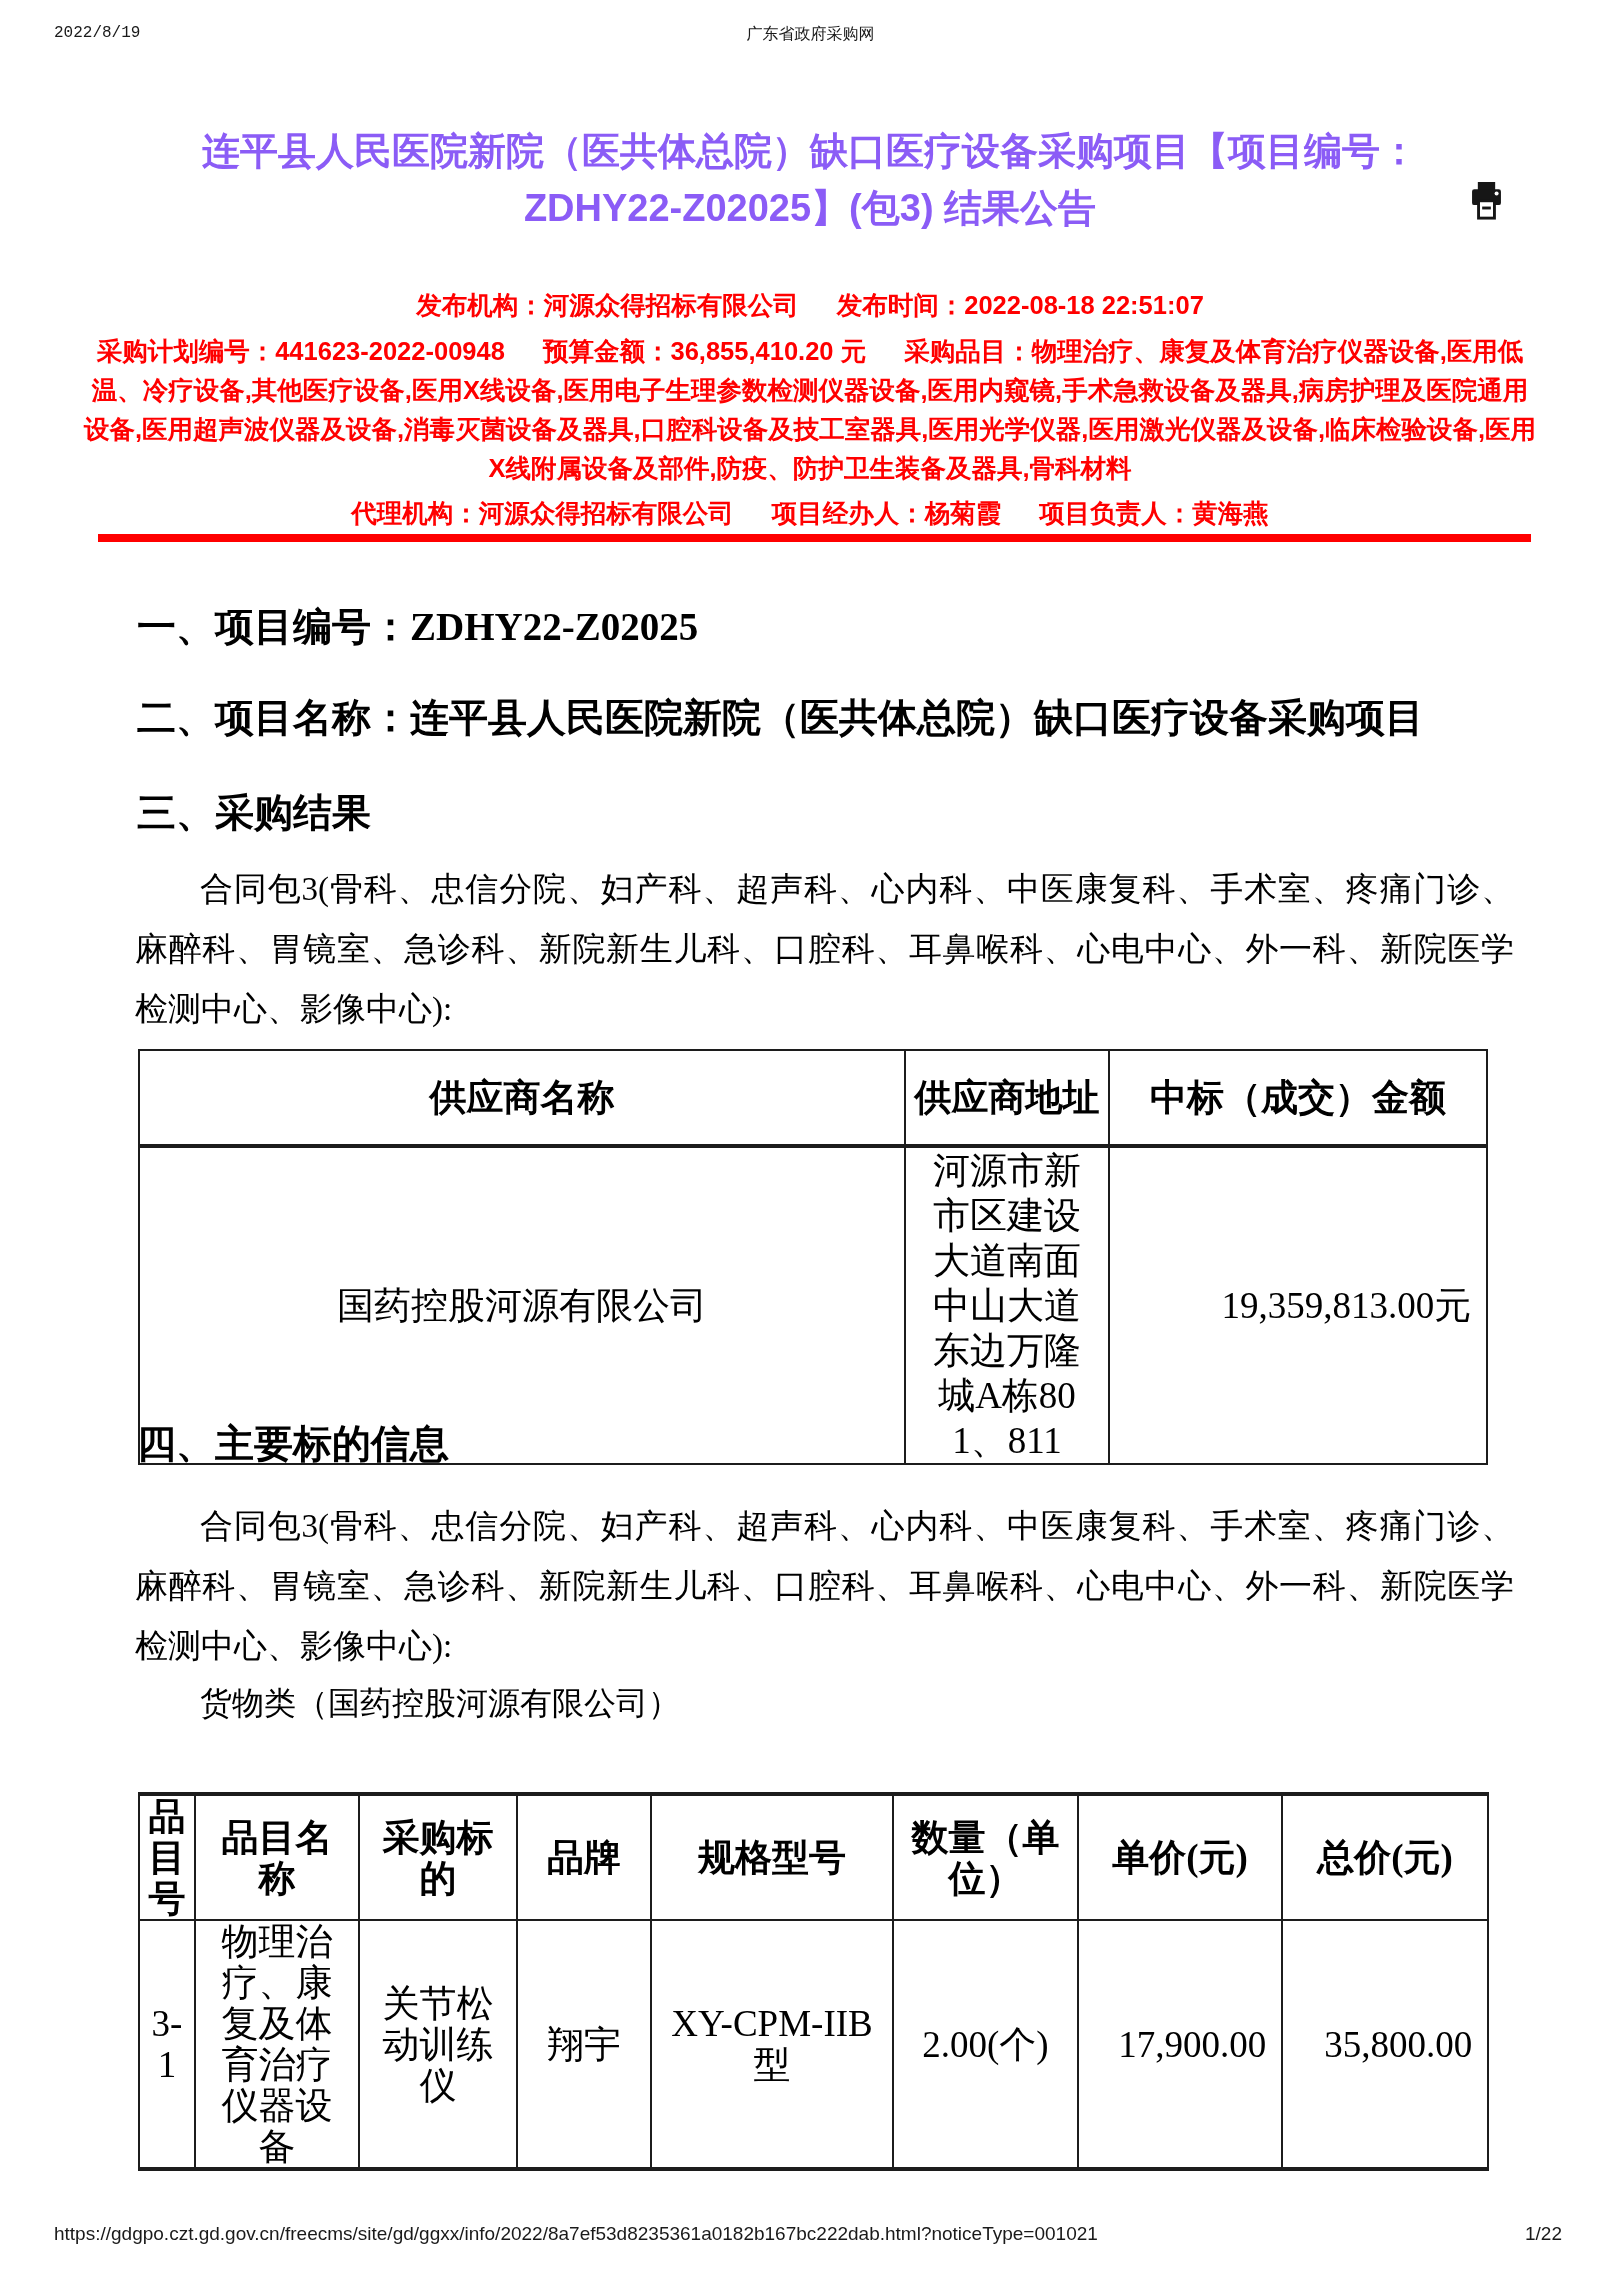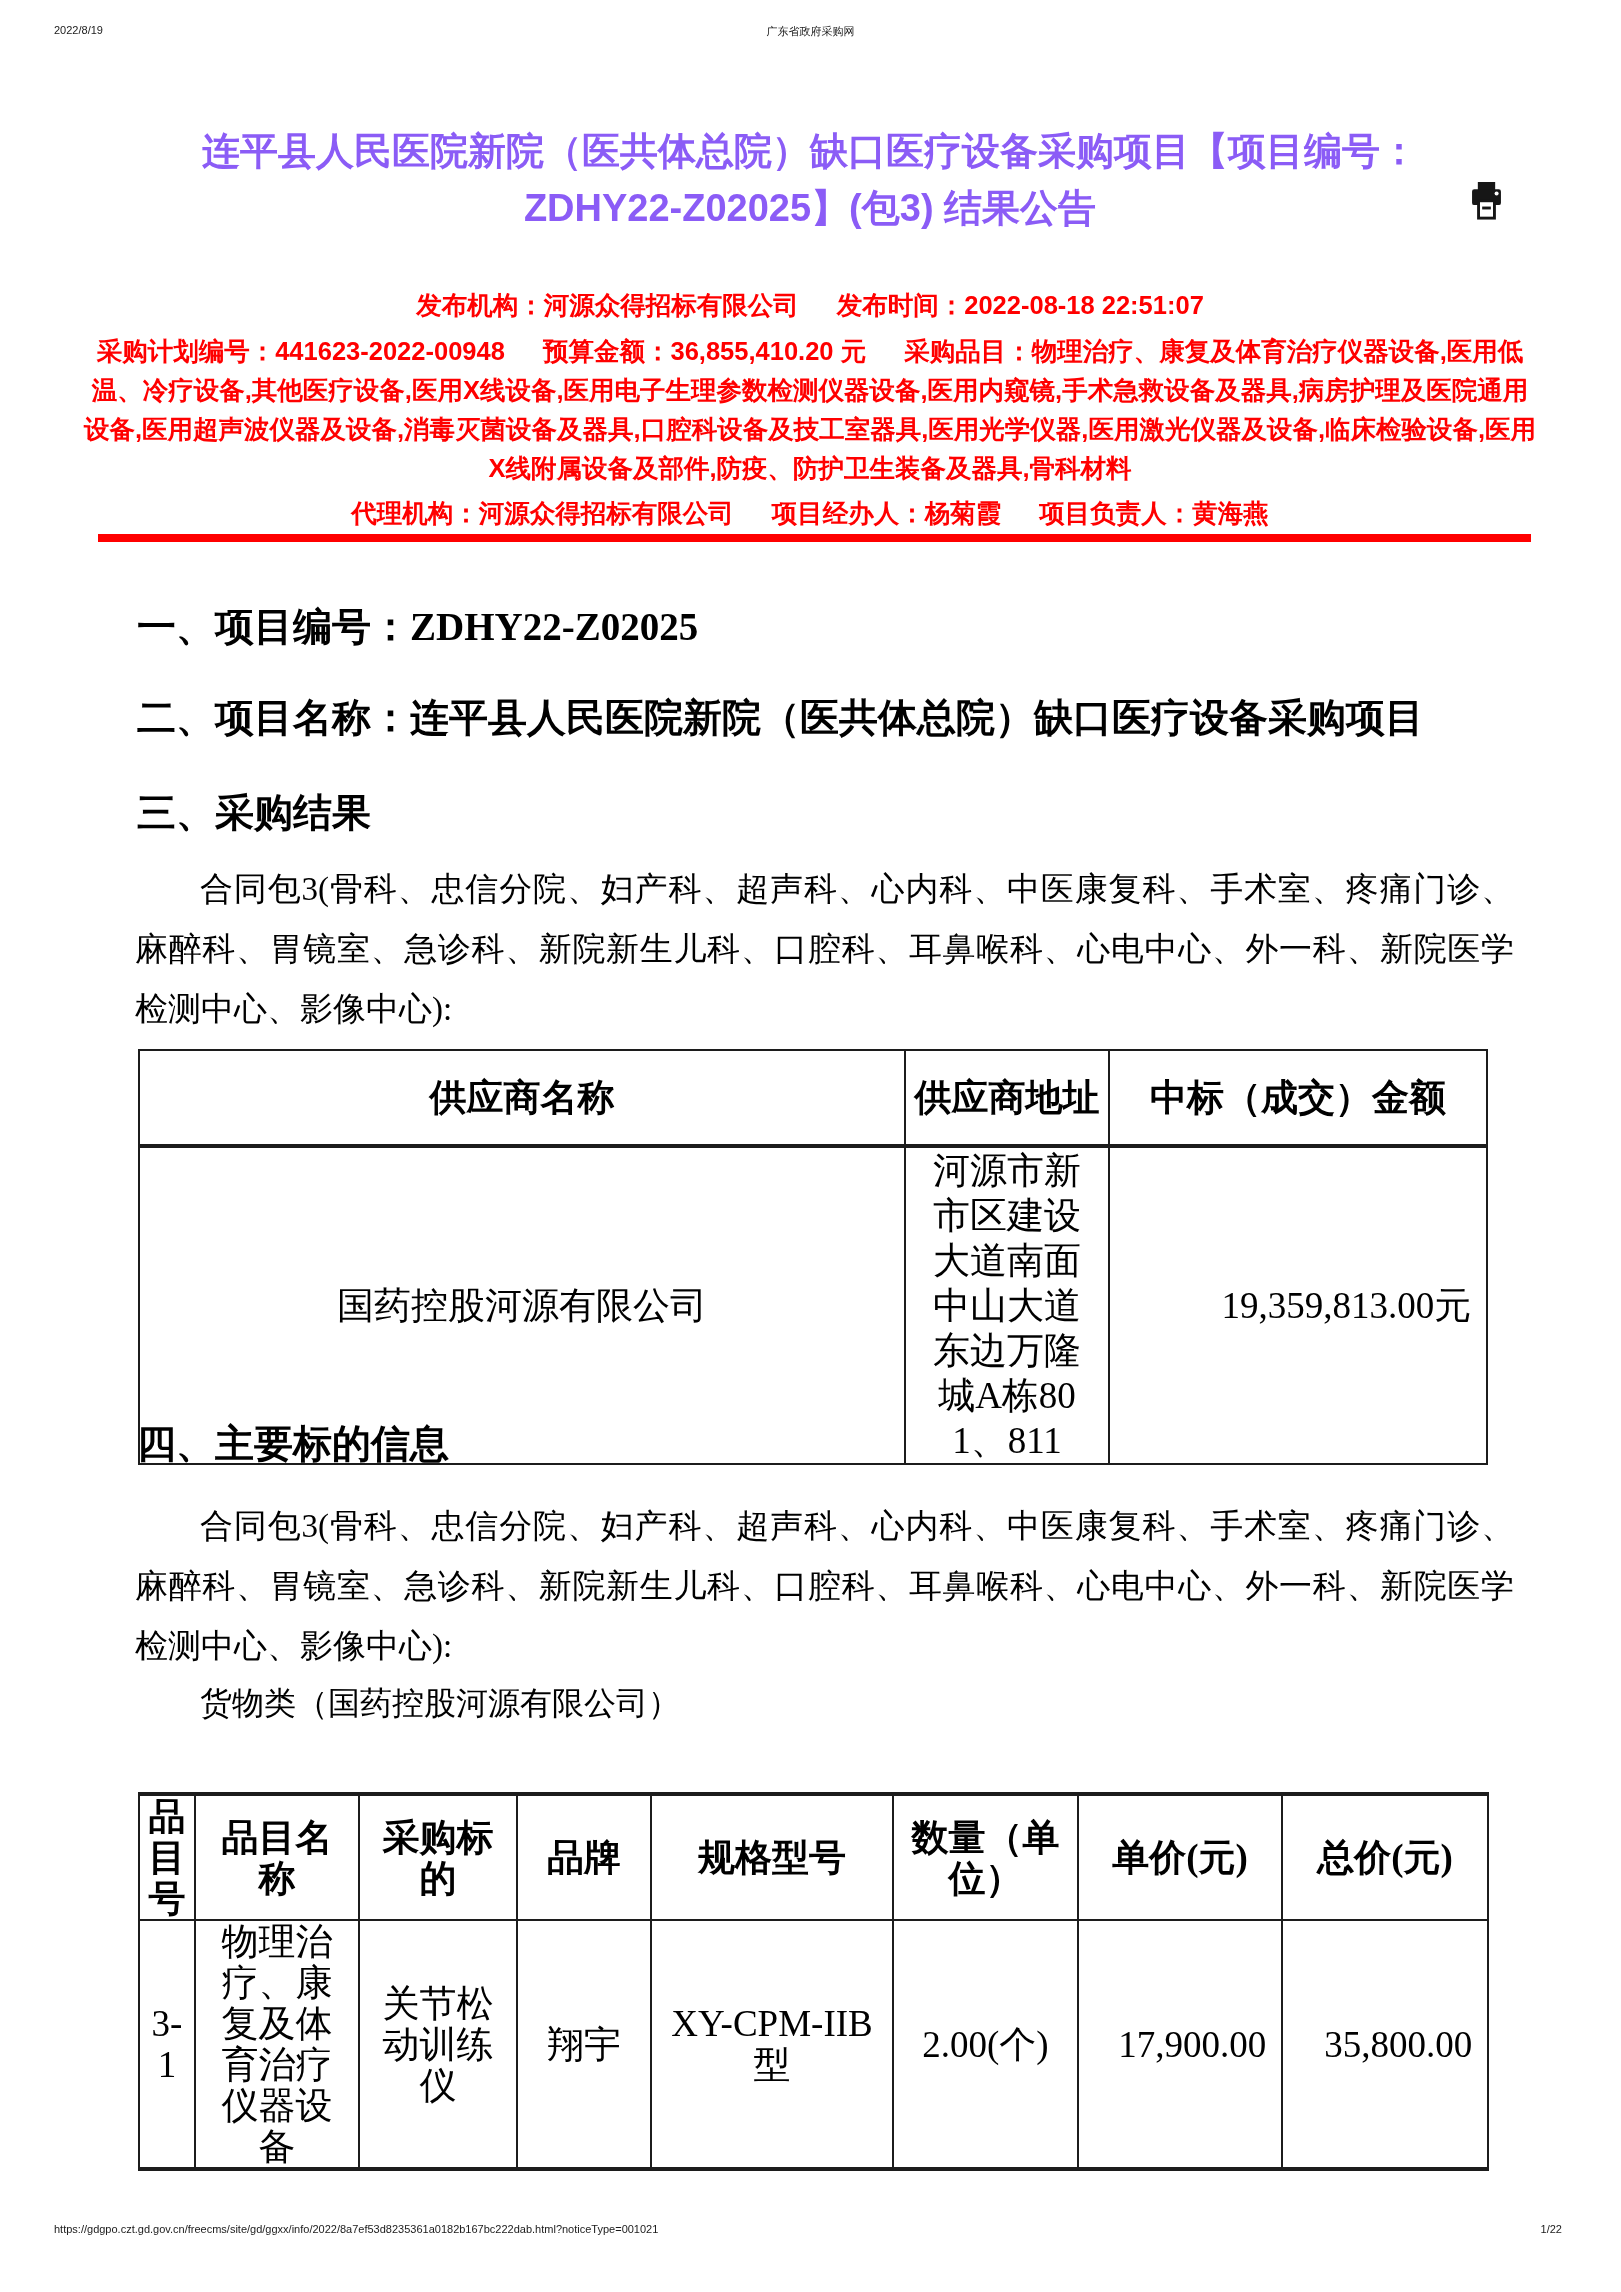--- a/index.html
+++ b/index.html
@@ -5,21 +5,21 @@
   * { margin:0; padding:0; box-sizing:border-box; }
   html,body { background:#ffffff; }
   .page {
     position:relative; width:1621px; height:2293px; margin:0 auto;
     background:#ffffff; overflow:hidden; color:#000;
     font-family:"Liberation Serif", serif;
   }
   
   .print-header {
     position:absolute; top:23.5px; left:54px; right:54px; height:25.5px;
-    font-family:Liberation Sans, sans-serif; font-size:11px; color:#1a1a1a;
+    font-family:Liberation Mono, monospace; font-size:16px; color:#1a1a1a;
   }
   .ph-date { position:absolute; left:0; top:0; }
   .ph-site { position:absolute; left:50%; transform:translateX(-50%); top:0; }
   
   .title {
     position:absolute; top:123px; left:124px; width:1372px;
     text-align:center; color:#8b5cf6;
     font-family:"Liberation Sans", sans-serif;
     font-size:38px; line-height:57px; font-weight:bold;
   }
@@ -64,21 +64,21 @@
   .t1 .drow td { height:230px; line-height:45px; }
   .t1 .addr { word-break:break-all; padding:0 11.8px; }
   .t2 { top:1792px; border-top:4.9px solid #1c1c1c; border-bottom:4.9px solid #1c1c1c;border-radius:9px; }
   .t2 .hrow td { height:122px; line-height:41px; font-weight:600; padding:0 7.8px; }
   .t2 .drow td { height:202px; line-height:41px; padding:0 7.8px; }
   .t2 .cat { padding:0 17.6px; }
   .num { text-align:right; padding-right:14.7px !important; }
   
   .print-footer {
     position:absolute; top:2223px; left:54px; right:59px; height:25.5px;
-    font-family:"Liberation Sans", sans-serif; font-size:11px; color:#1a1a1a;
+    font-family:"Liberation Sans", sans-serif; font-size:19px; color:#1a1a1a;
   }
   .pf-url { position:absolute; left:0; top:0; }
   .pf-page { position:absolute; right:0; top:0; }
 </style>
 </head>
 <body>
 
 <div class="page">
 
   <div class="print-header">

